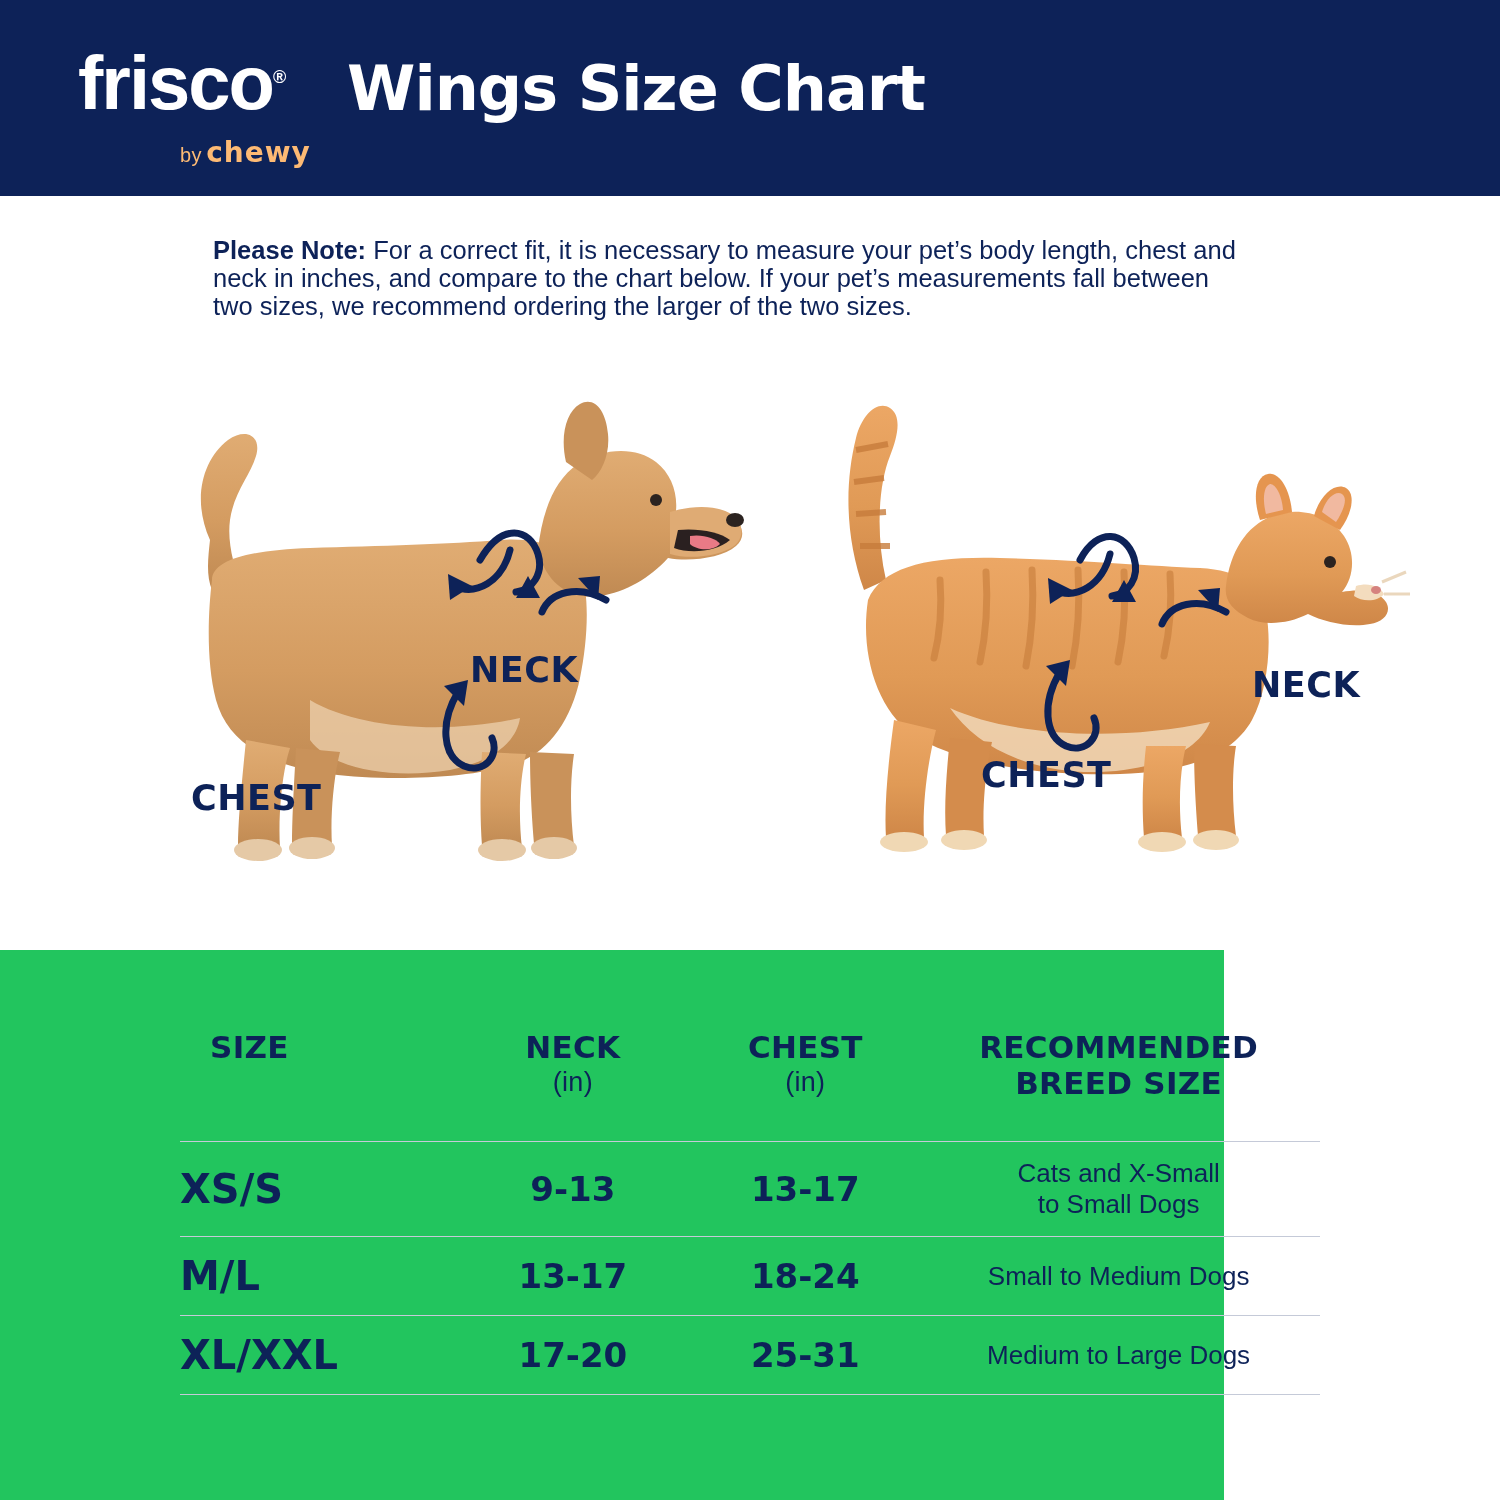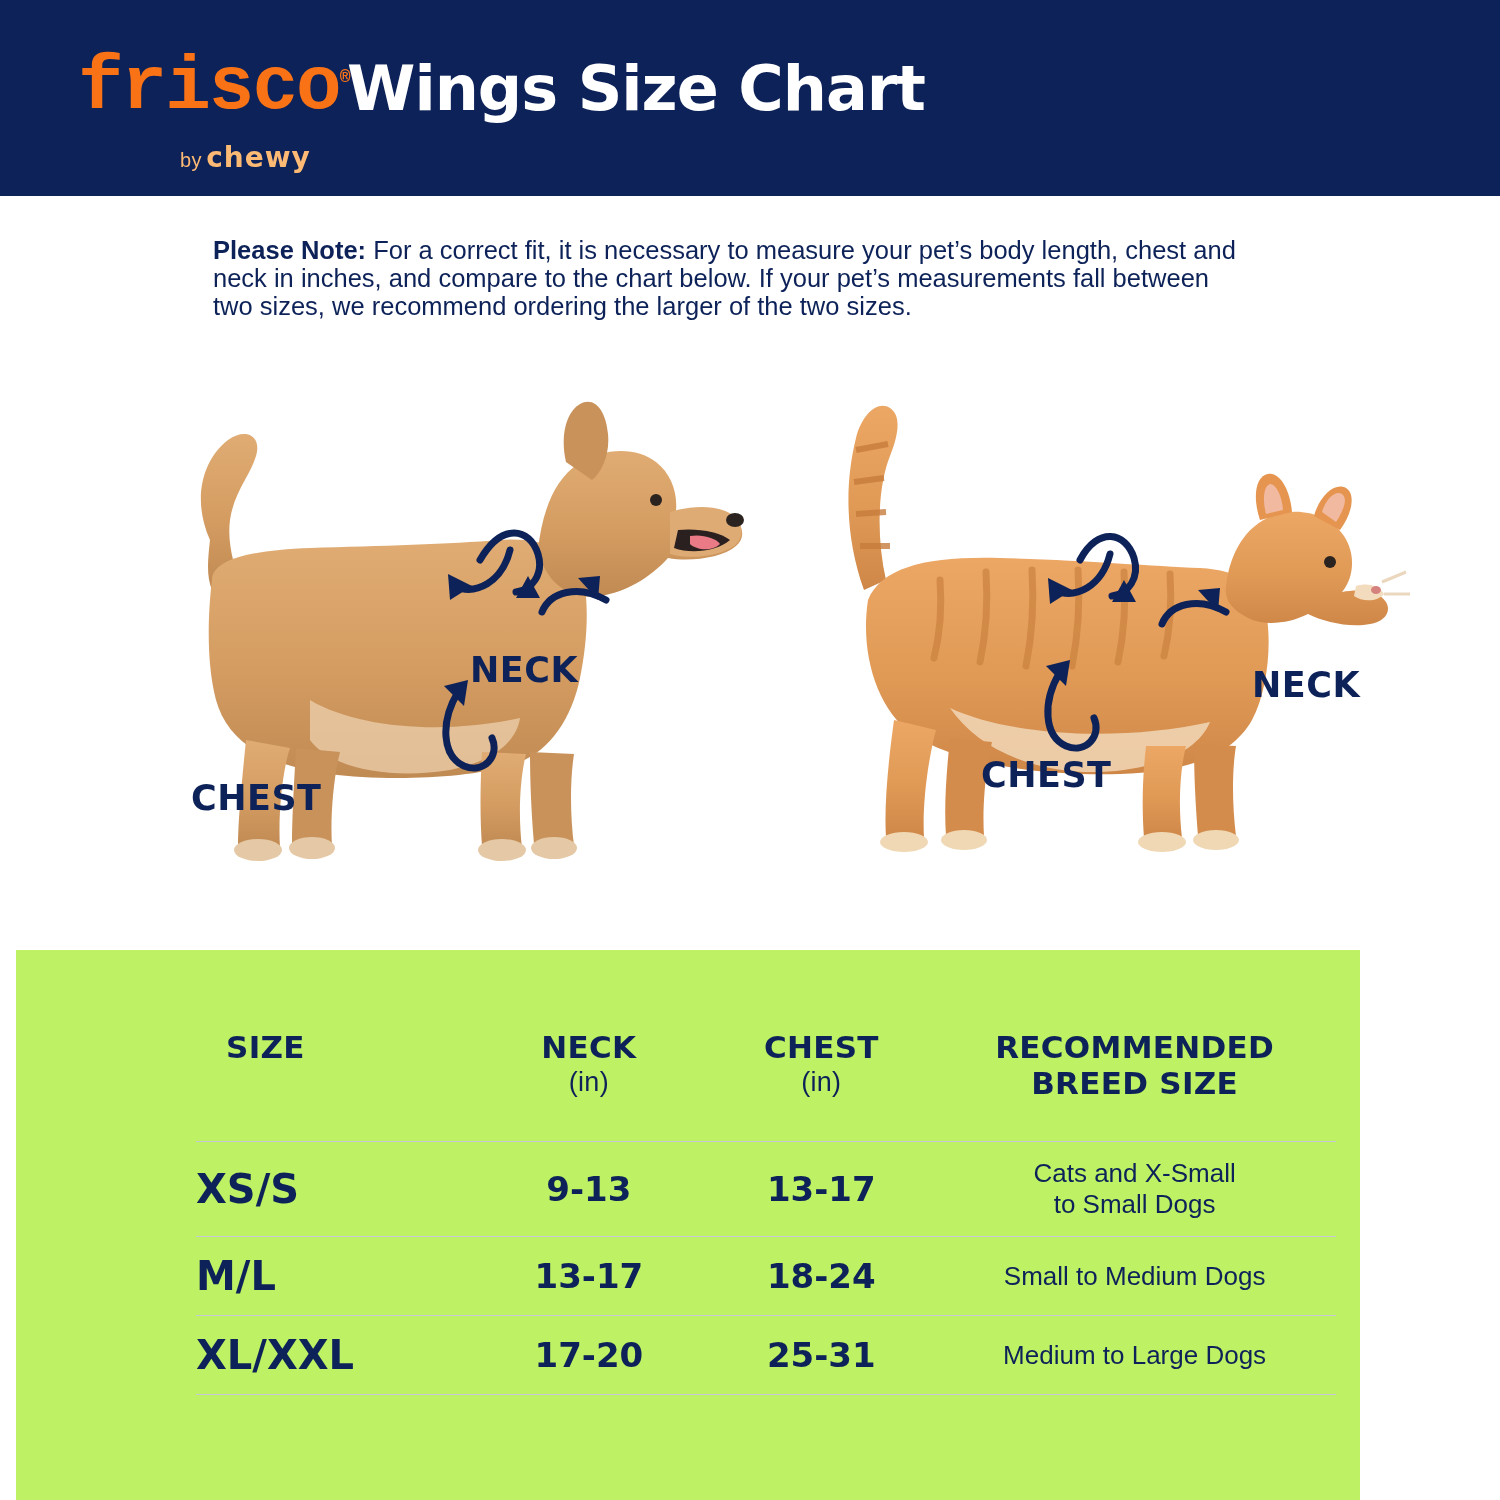--- a/index.html
+++ b/index.html
@@ -28,26 +28,26 @@
   }
   .logo-wrap {
     position: absolute;
     left: 78px;
     top: 38px;
     width: 300px;
     height: 125px;
     color: #ffffff;
   }
   .logo-frisco {
-    font-family: Liberation Mono, monospace;
+    font-family: Liberation Sans, sans-serif;
     font-weight: bold;
     font-size: 76px;
     letter-spacing: -2px;
     line-height: 78px;
-    color: #f97316;
+    color: #ffffff;
     display: block;
   }
   .logo-reg {
     font-size: 18px;
     vertical-align: super;
   }
   .logo-sub {
     display: block;
     margin-top: 14px;
     margin-left: 102px;
@@ -107,25 +107,25 @@
     color: #0d2258;
   }
   .label-dog-neck  { left: 620px; top: 650px; }
   .label-dog-chest { left: 341px; top: 778px; }
   .label-cat-neck  { left: 1252px; top: 665px; }
   .label-cat-chest { left: 981px; top: 755px; }
 
   
   .table-section {
     position: absolute;
-    left: 16px;
+    left: 0;
     top: 950px;
-    width: 1344px;
+    width: 1224px;
     height: 550px;
-    background: #bef264;
+    background: #22c55e;
   }
   table.size-table {
     position: absolute;
     left: 180px;
     top: 78px;
     width: 1140px;
     border-collapse: collapse;
   }
   table.size-table th {
     font-family: "DejaVu Sans", sans-serif;

